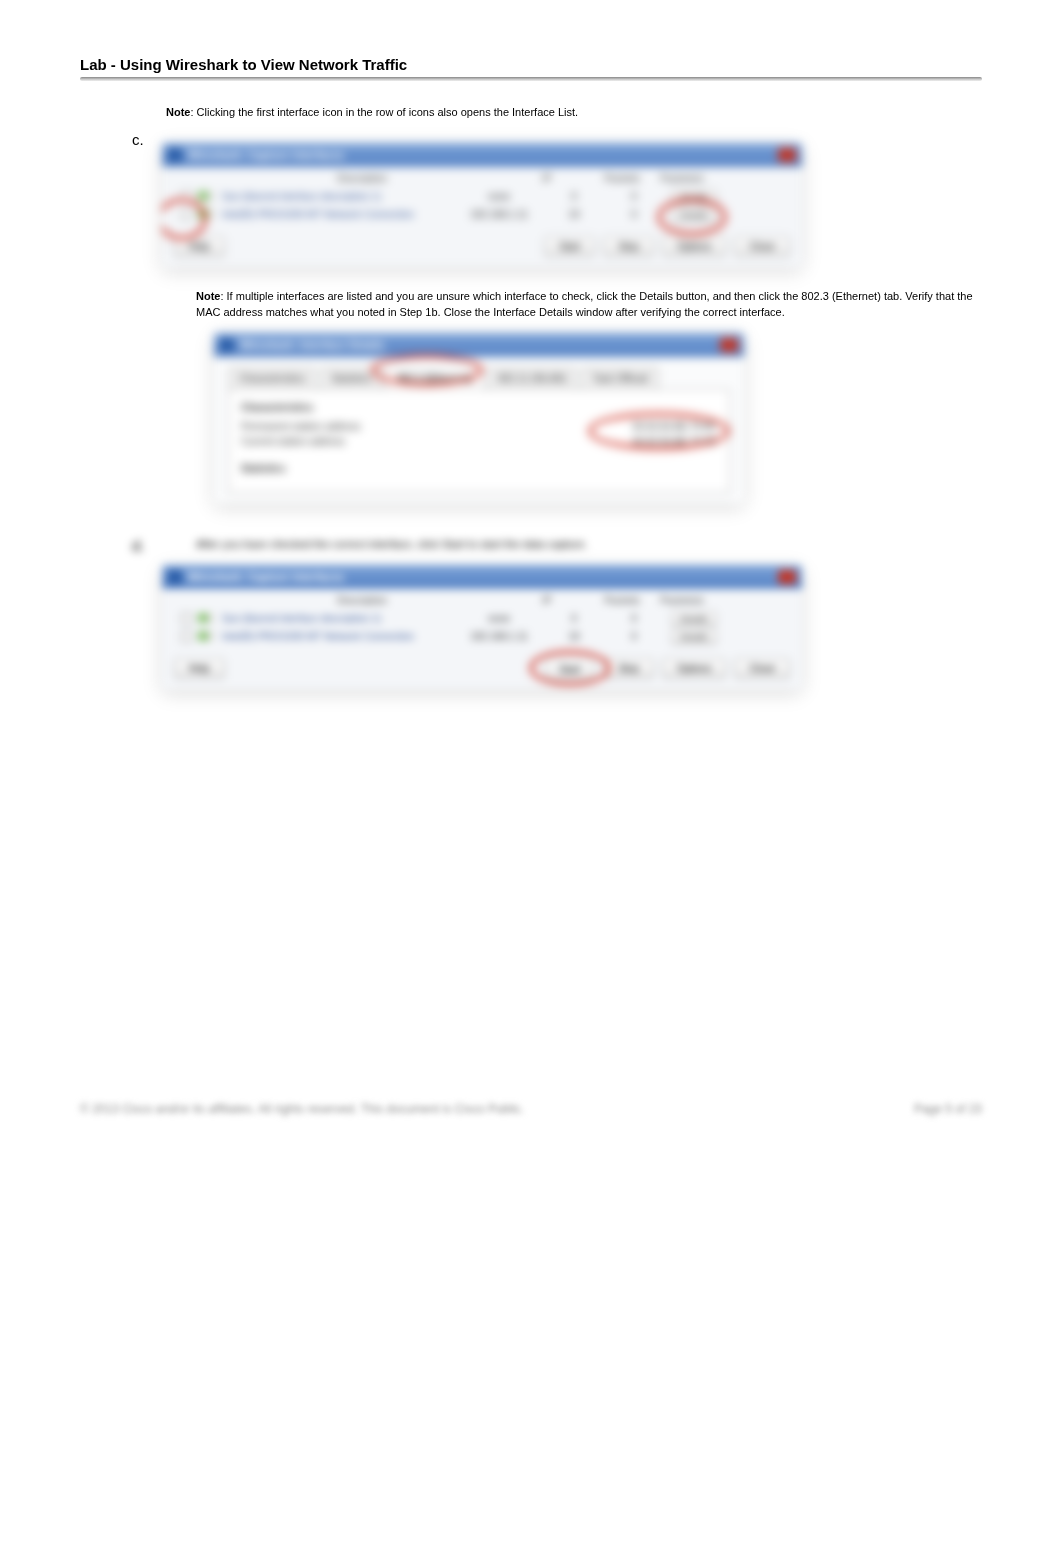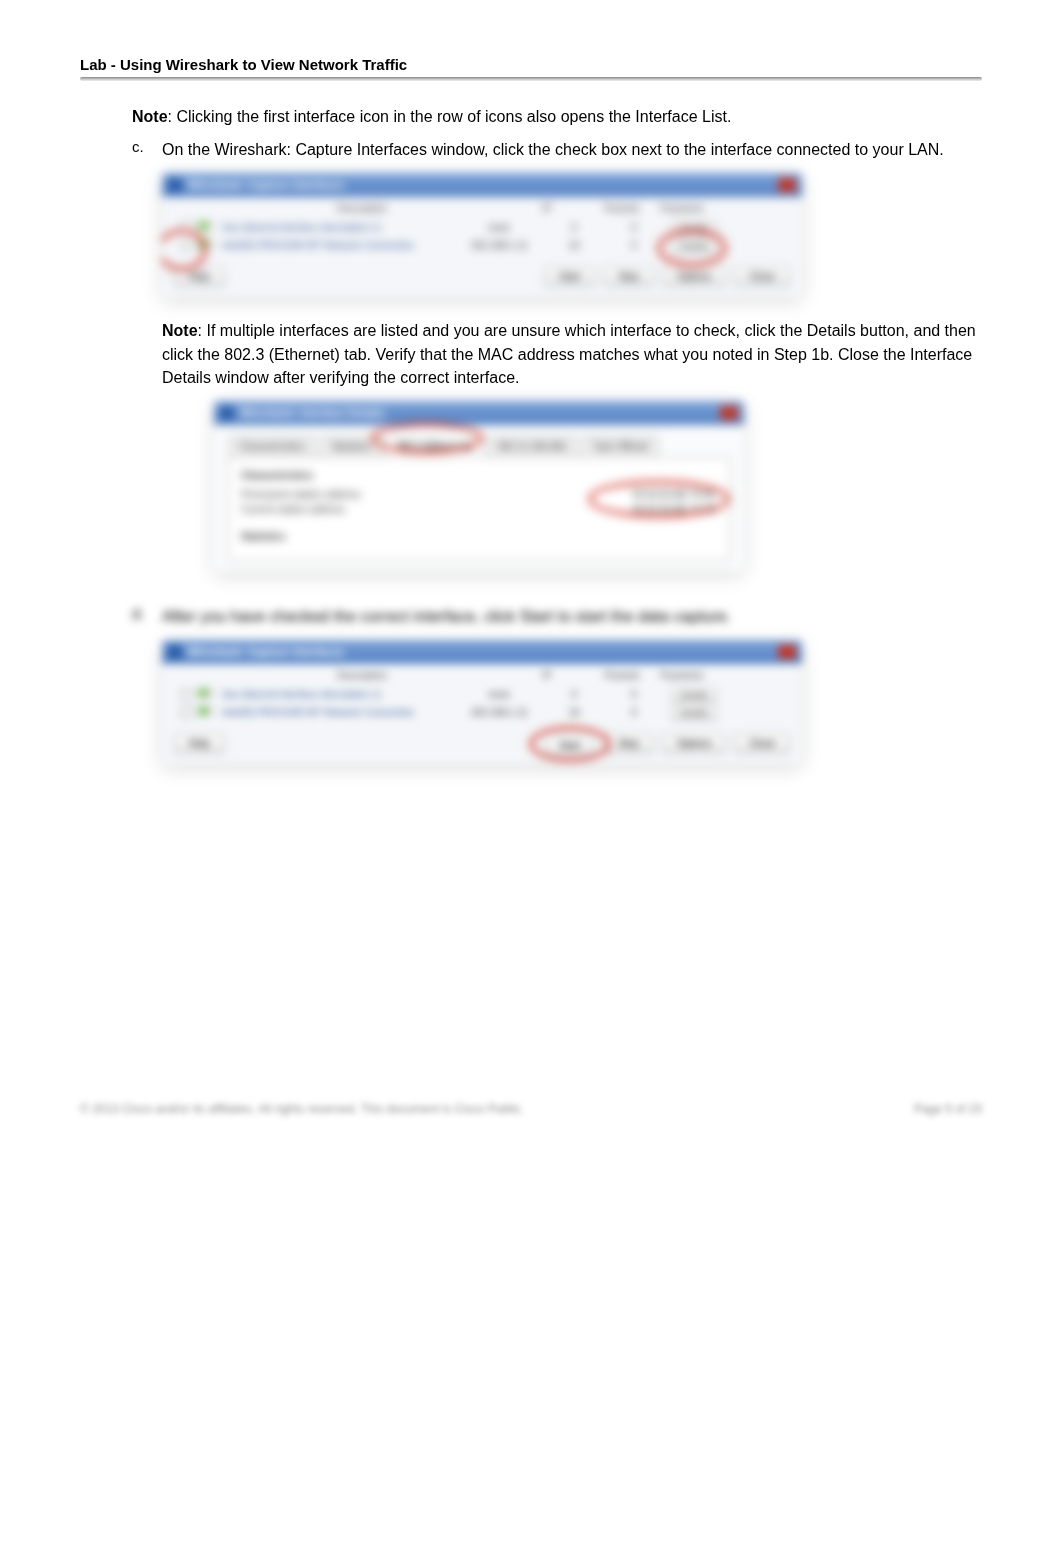--- a/index.html
+++ b/index.html
@@ -27,24 +27,25 @@
     .header-underline {
       height: 4px;
       background: linear-gradient(to bottom, #888 0%, #ccc 60%, #eee 100%);
       border-radius: 2px;
       margin-bottom: 24px;
     }
     .content {
       padding-left: 52px;
     }
     .note-para, .ol-text {
-      font-size: 16px;
+      font-size: 11px;
       color: #000;
       line-height: 1.45;
       margin-bottom: 10px;
+      margin-left: 34px;
     }
     .note-label {
       font-weight: bold;
     }
     .bold {
       font-weight: normal;
     }
     .ol-item {
       display: flex;
       gap: 12px;
@@ -255,21 +256,20 @@
 
   <div class="content">
 
     <p class="note-para">
       <span class="note-label">Note</span><span>: Clicking the first interface icon in the row of icons also opens the Interface List.</span>
     </p>
 
     <div class="ol-item">
       <div class="ol-marker">c.</div>
       <div class="ol-body">
-        <p class="ol-text">On the Wireshark: Capture Interfaces window, click the check box next to the interface connected to your LAN.</p>
 
         <div class="figure-wrap">
           <div class="capture-window">
             <div class="capture-titlebar">
               <div class="titlebar-left">
                 <div class="titlebar-icon"></div>
                 <div class="titlebar-text">Wireshark: Capture Interfaces</div>
               </div>
               <div class="titlebar-close"></div>
             </div>

